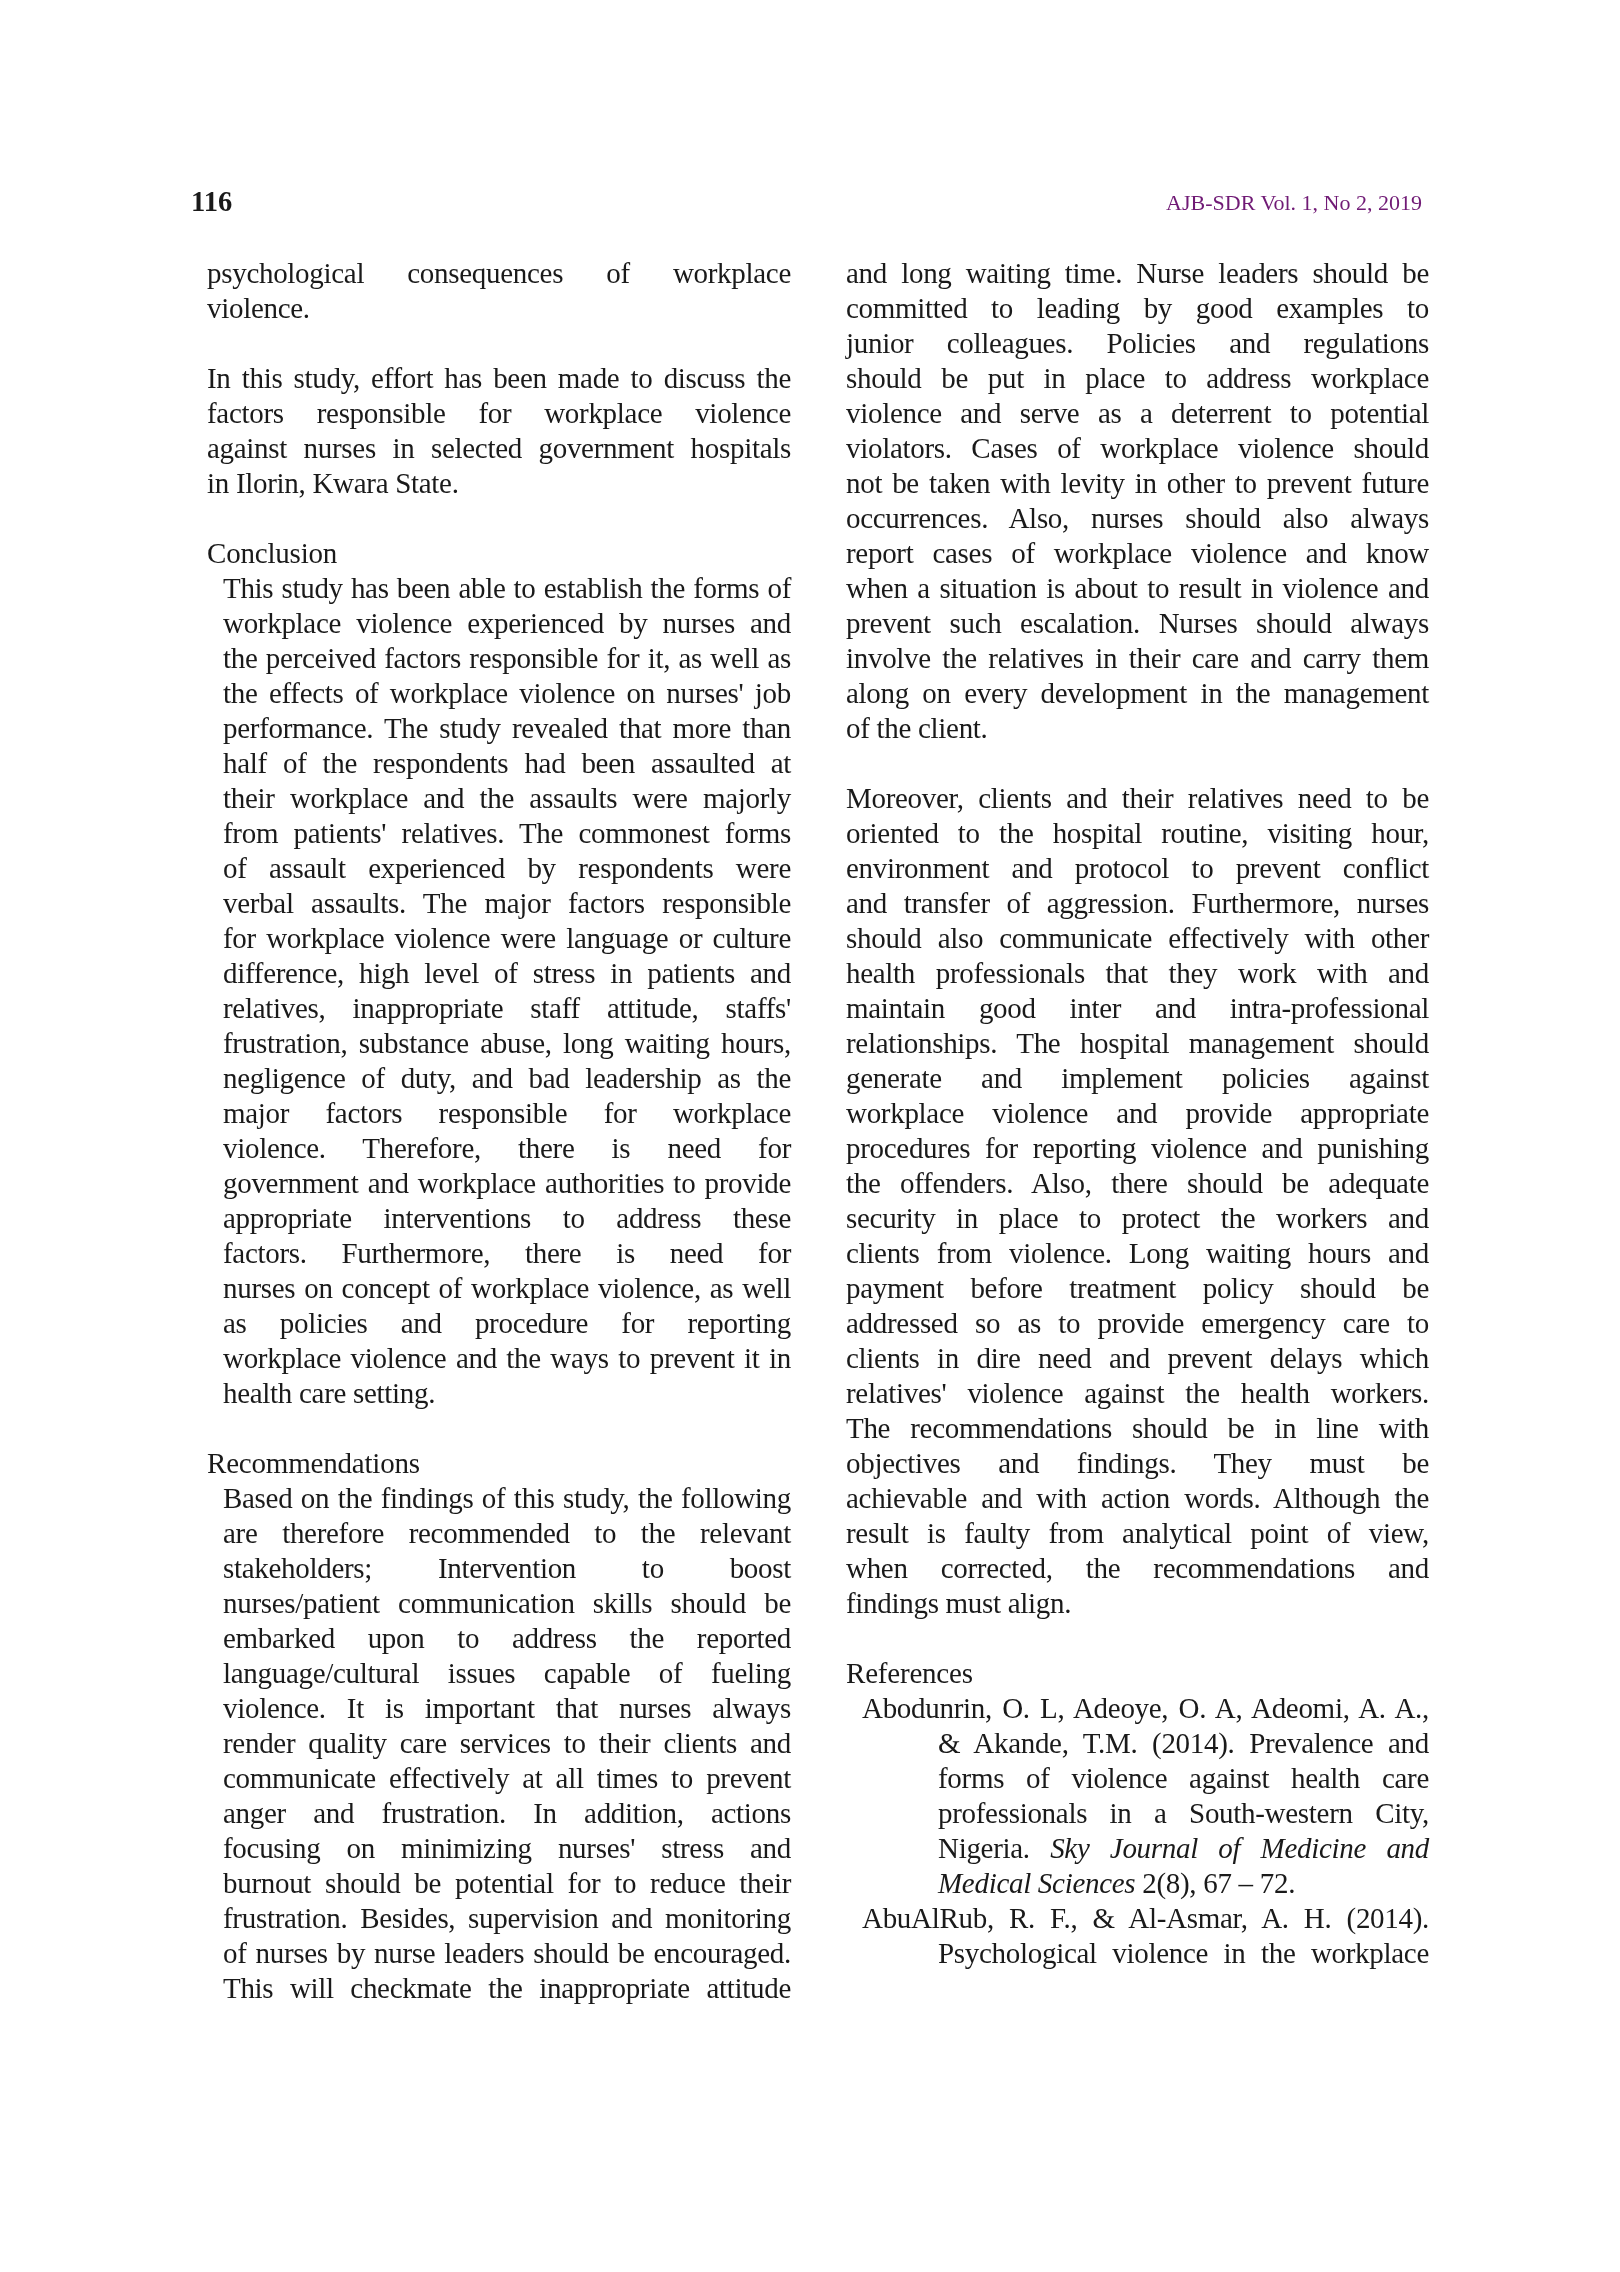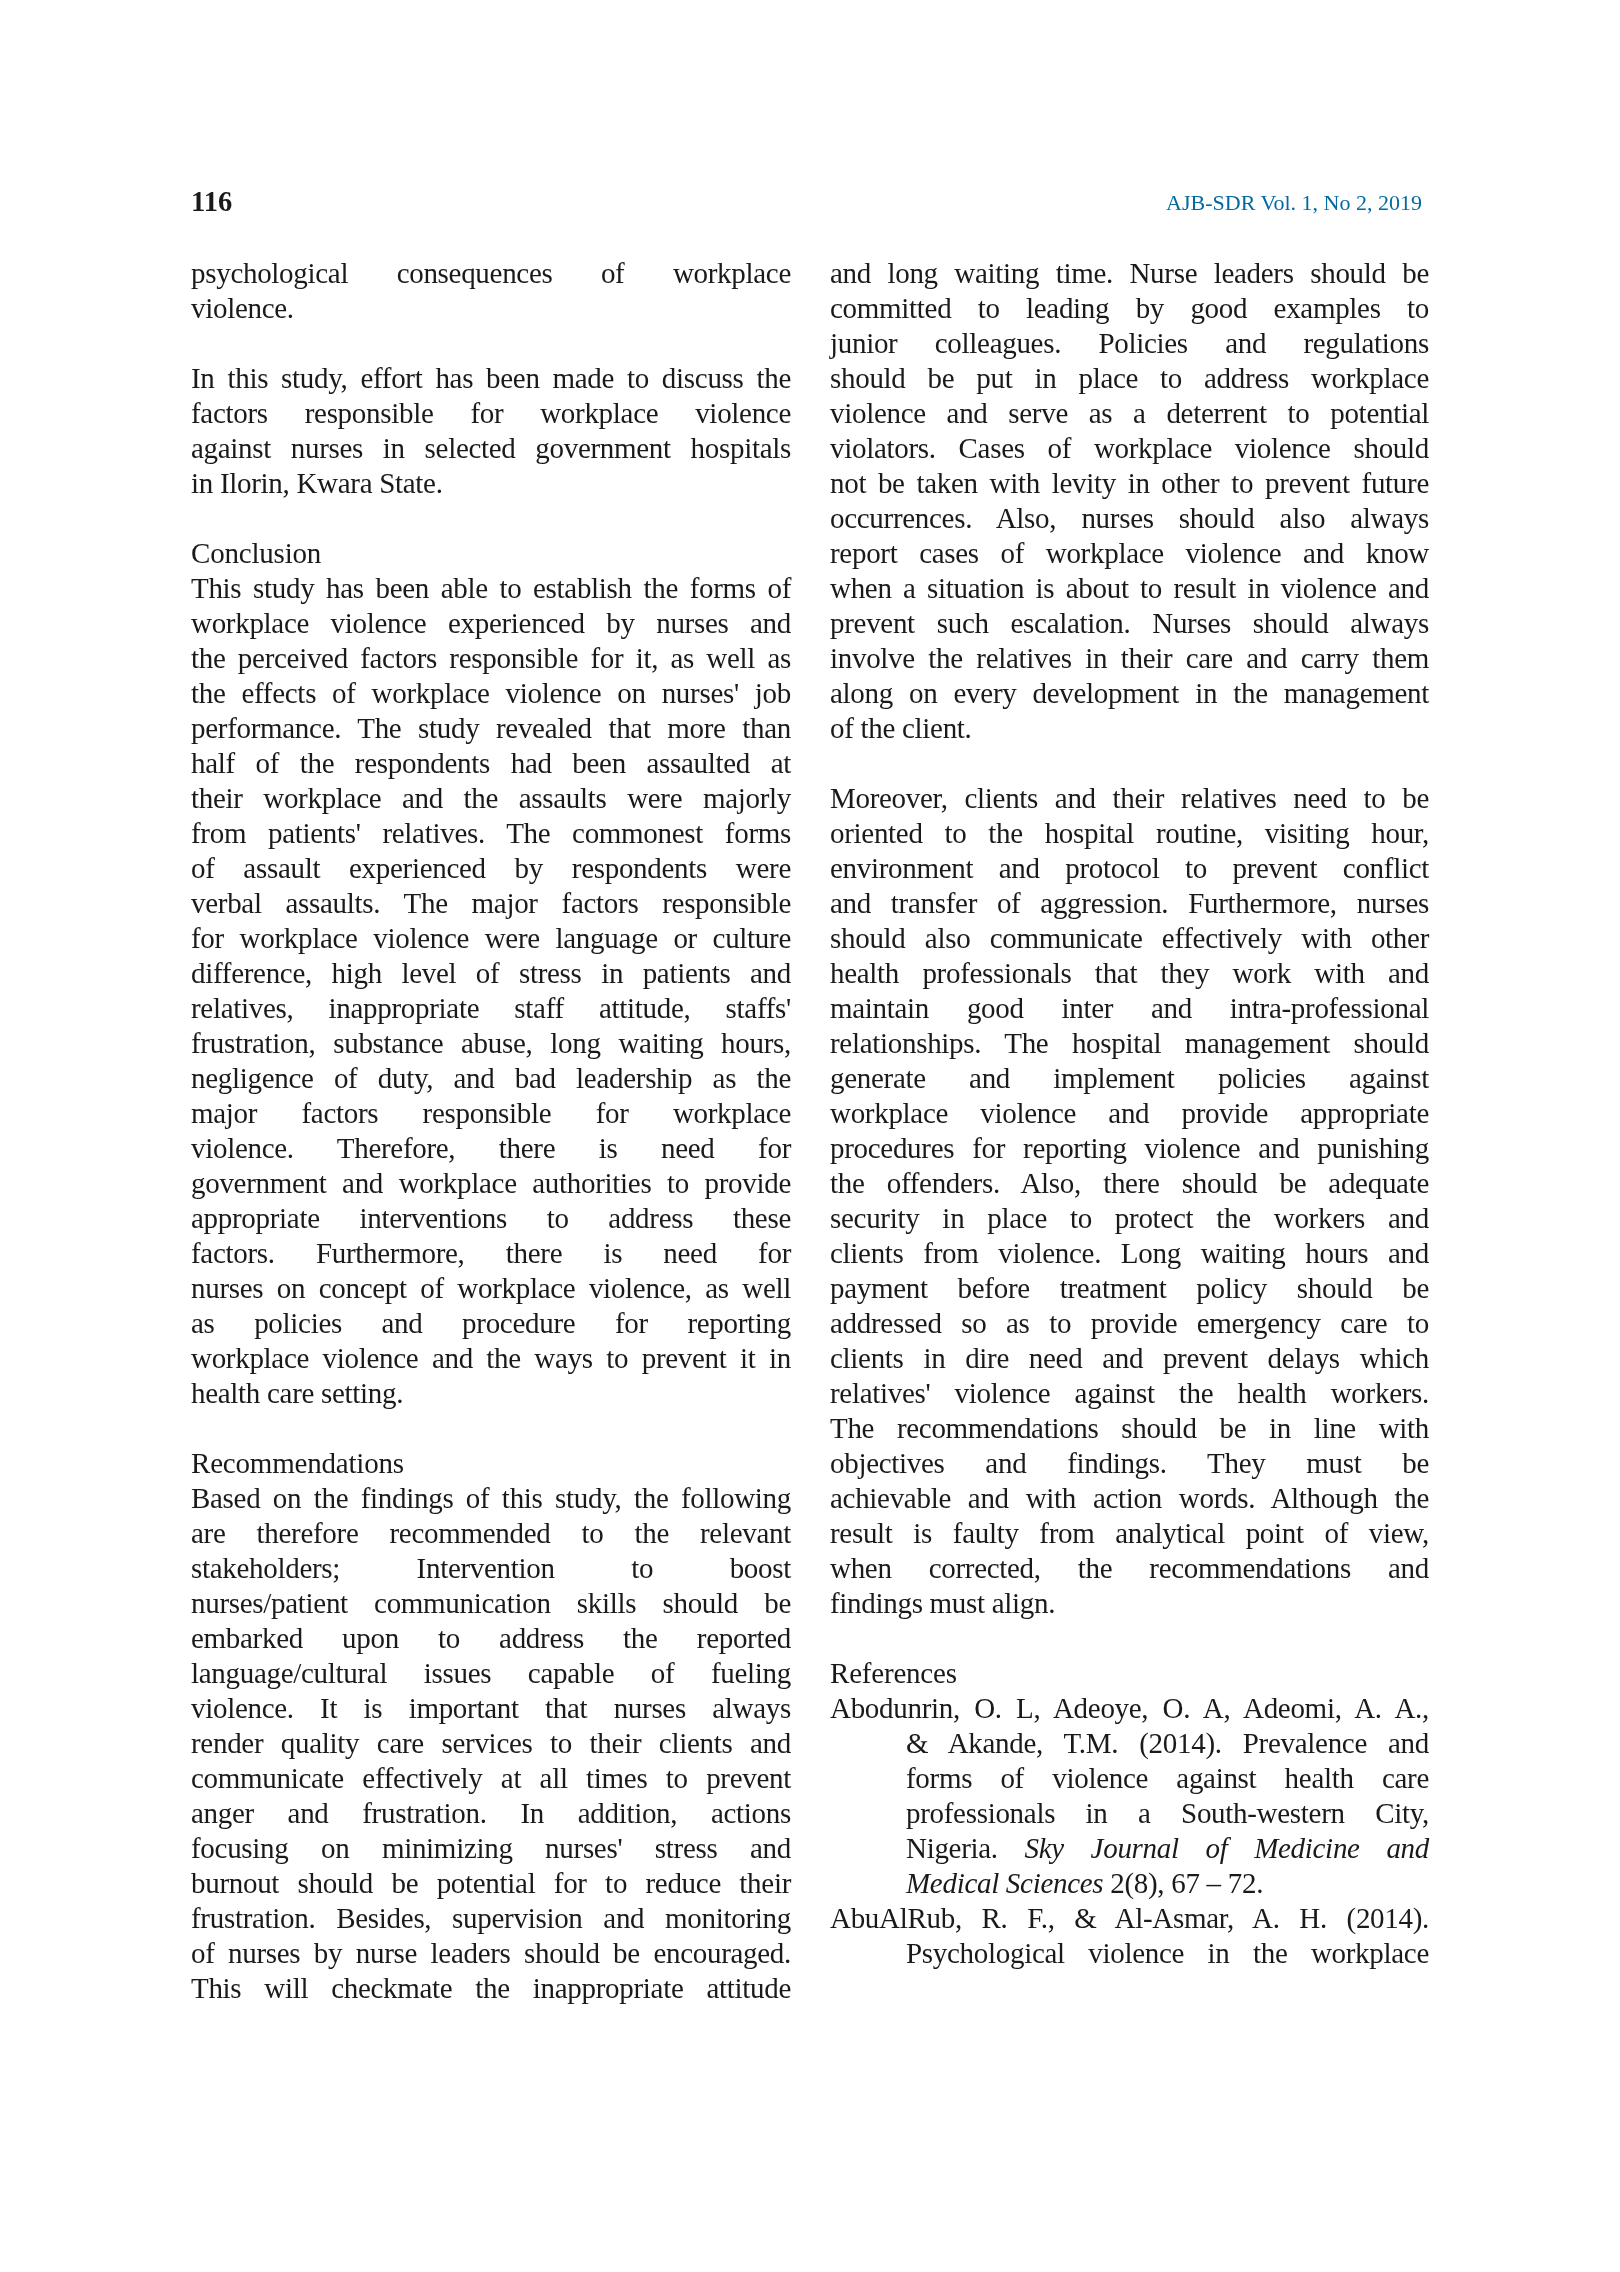--- a/index.html
+++ b/index.html
@@ -1,30 +1,30 @@
 <!DOCTYPE html>
 <html style="font-size:15px"><head>
 <meta charset="utf-8">
 <style>
   html, body { margin: 0; padding: 0; background: #ffffff; }
   body { width: 1621px; height: 2272px; position: relative; overflow: hidden;
          font-family: "Liberation Serif", "DejaVu Serif", serif; color: #1a1a1a; }
   .page-number { position: absolute; left: 191px; top: 186px; font-size: 28.5px; font-weight: bold; line-height: 32px; }
-  .running-head { position: absolute; right: 199px; top: 189px; font-size: 22px; line-height: 28.5px; color: #0369a1; }
+  .running-head { position: absolute; right: 199px; top: 189px; font-size: 22px; line-height: 28.5px; color: #701a75; }
   .col { position: absolute; top: 256px; width: 600px; font-size: 29px; }
   .col-left { left: 191px; }
   .col-right { left: 830px; width: 599px; }
   .line { display: block; height: 35px; line-height: 35px; white-space: nowrap;
           text-align: justify; text-align-last: justify; letter-spacing: -0.3px; word-spacing: 0; }
   .line.last { text-align-last: left; }
   .line.blank { }
   .heading { font-weight: normal; text-align-last: left; letter-spacing: -0.2px; }
   .ref-line.indent { padding-left: 76px; }
   .ital { font-style: italic; }
-  .section, .paragraph, .reference { display: block; }
+  .section, .paragraph, .reference { display: block; margin-left: 16px; }
 </style>
 </head>
 <body>
 
 <div class="page-number">116</div>
 <div class="running-head">AJB-SDR Vol. 1, No 2, 2019</div>
 
 <div class="col col-left">
   <div class="paragraph">
     <span class="line">psychological consequences of workplace</span>

